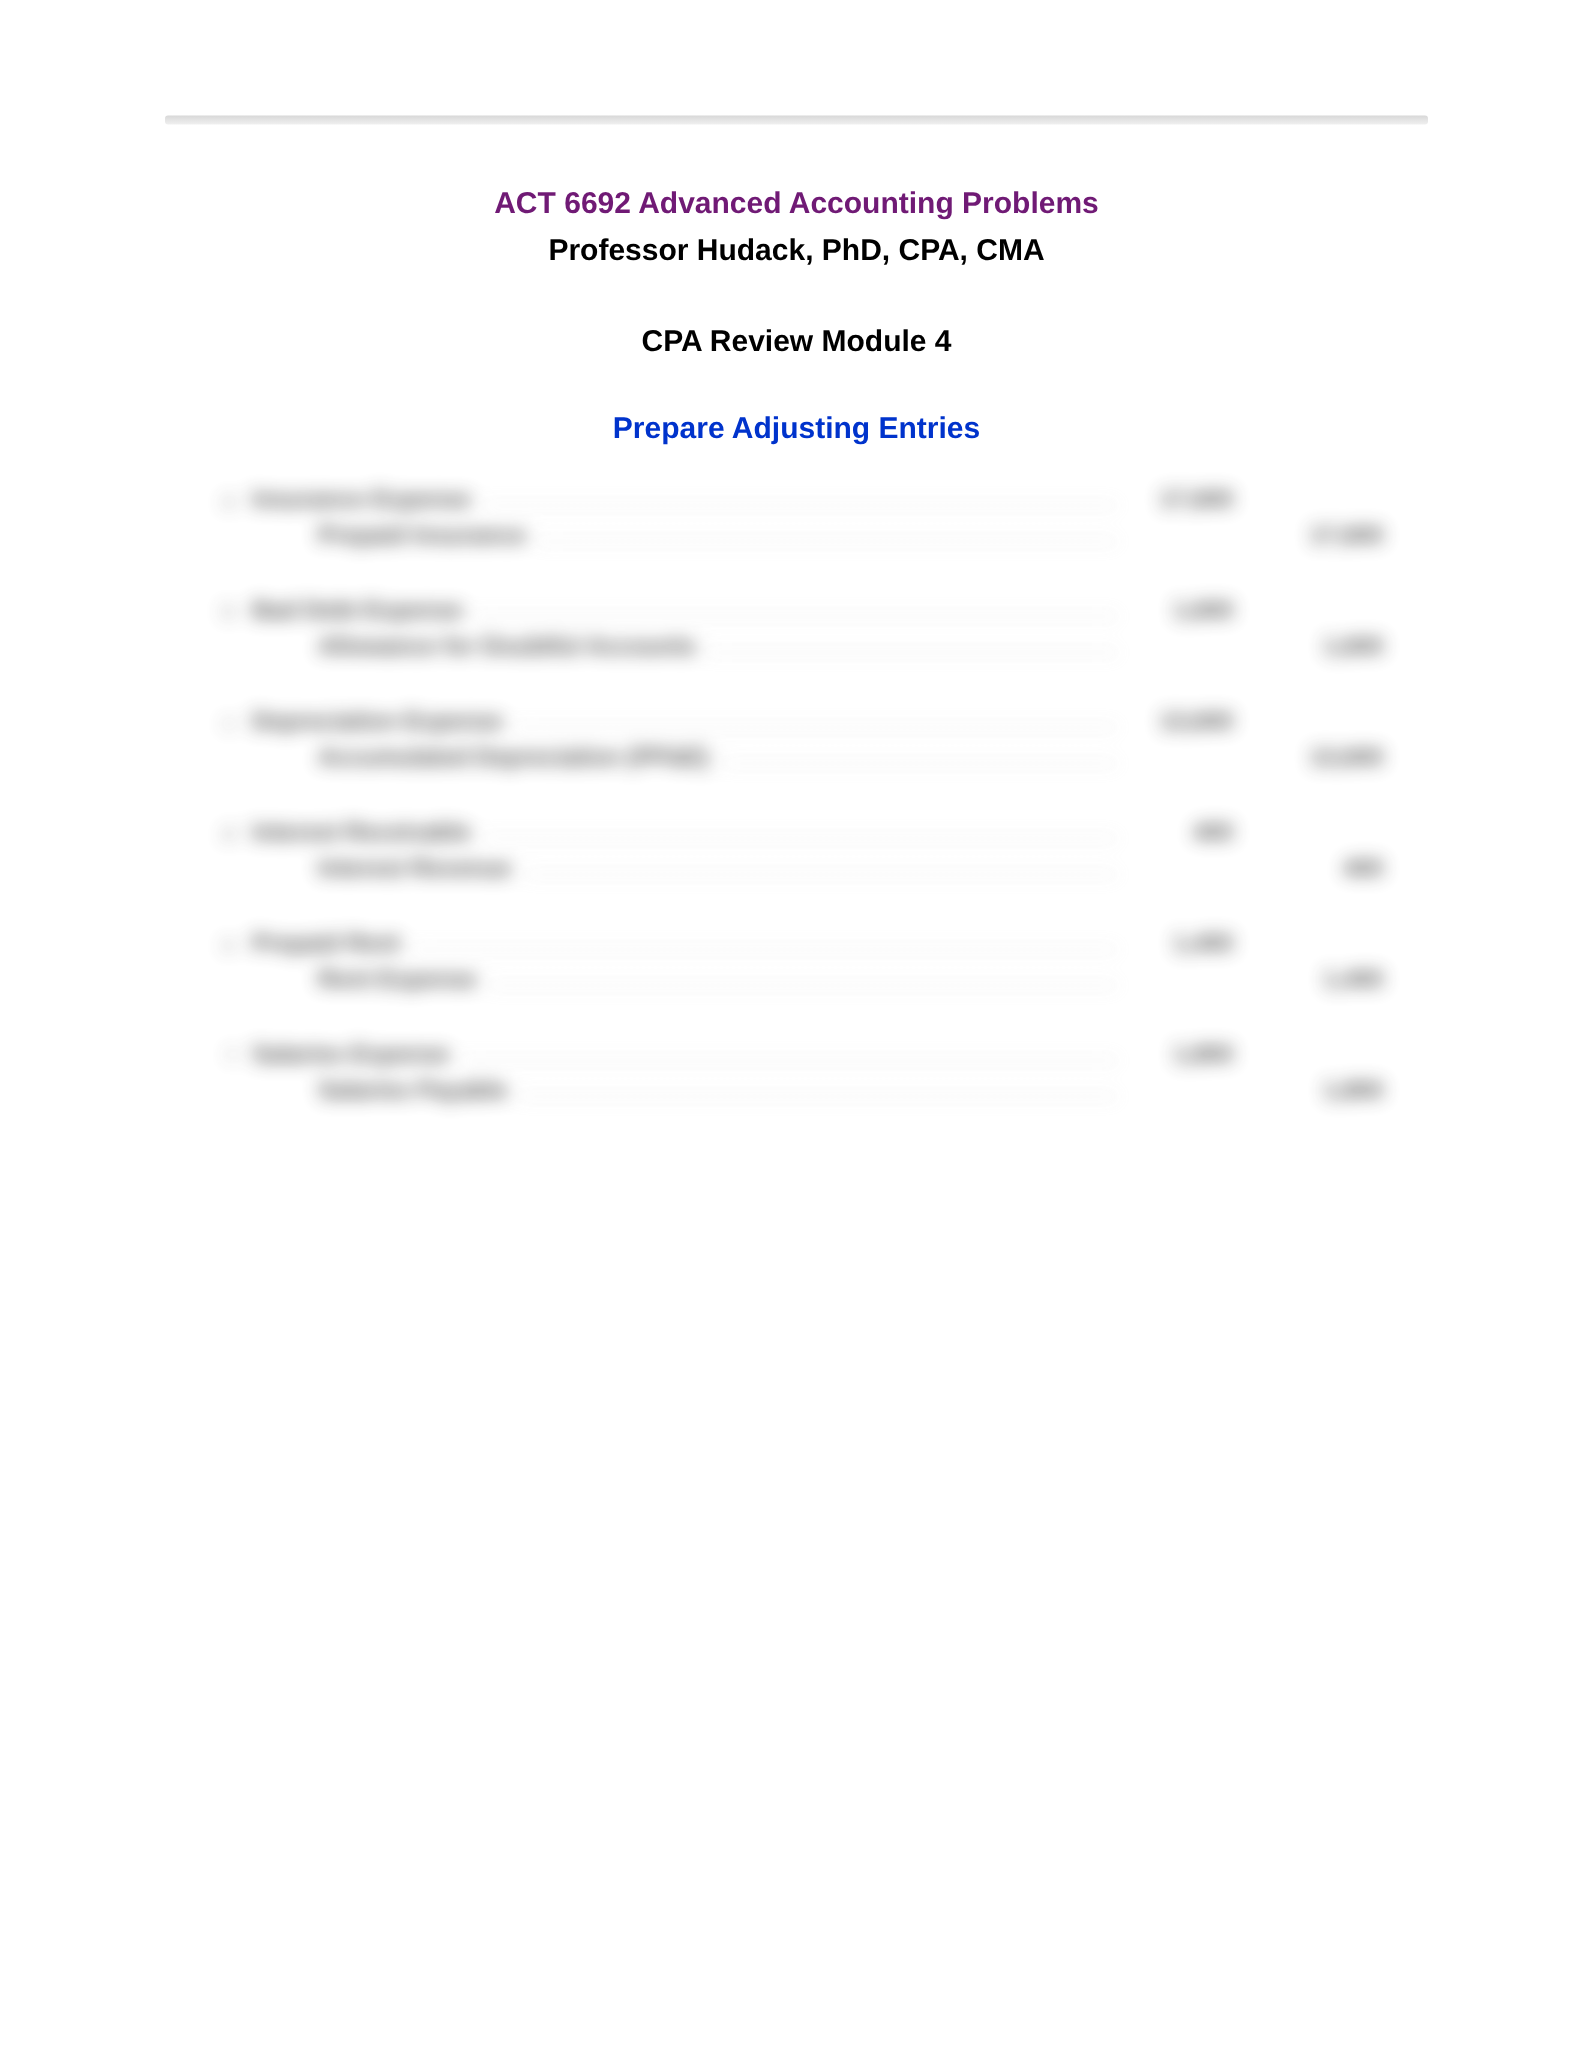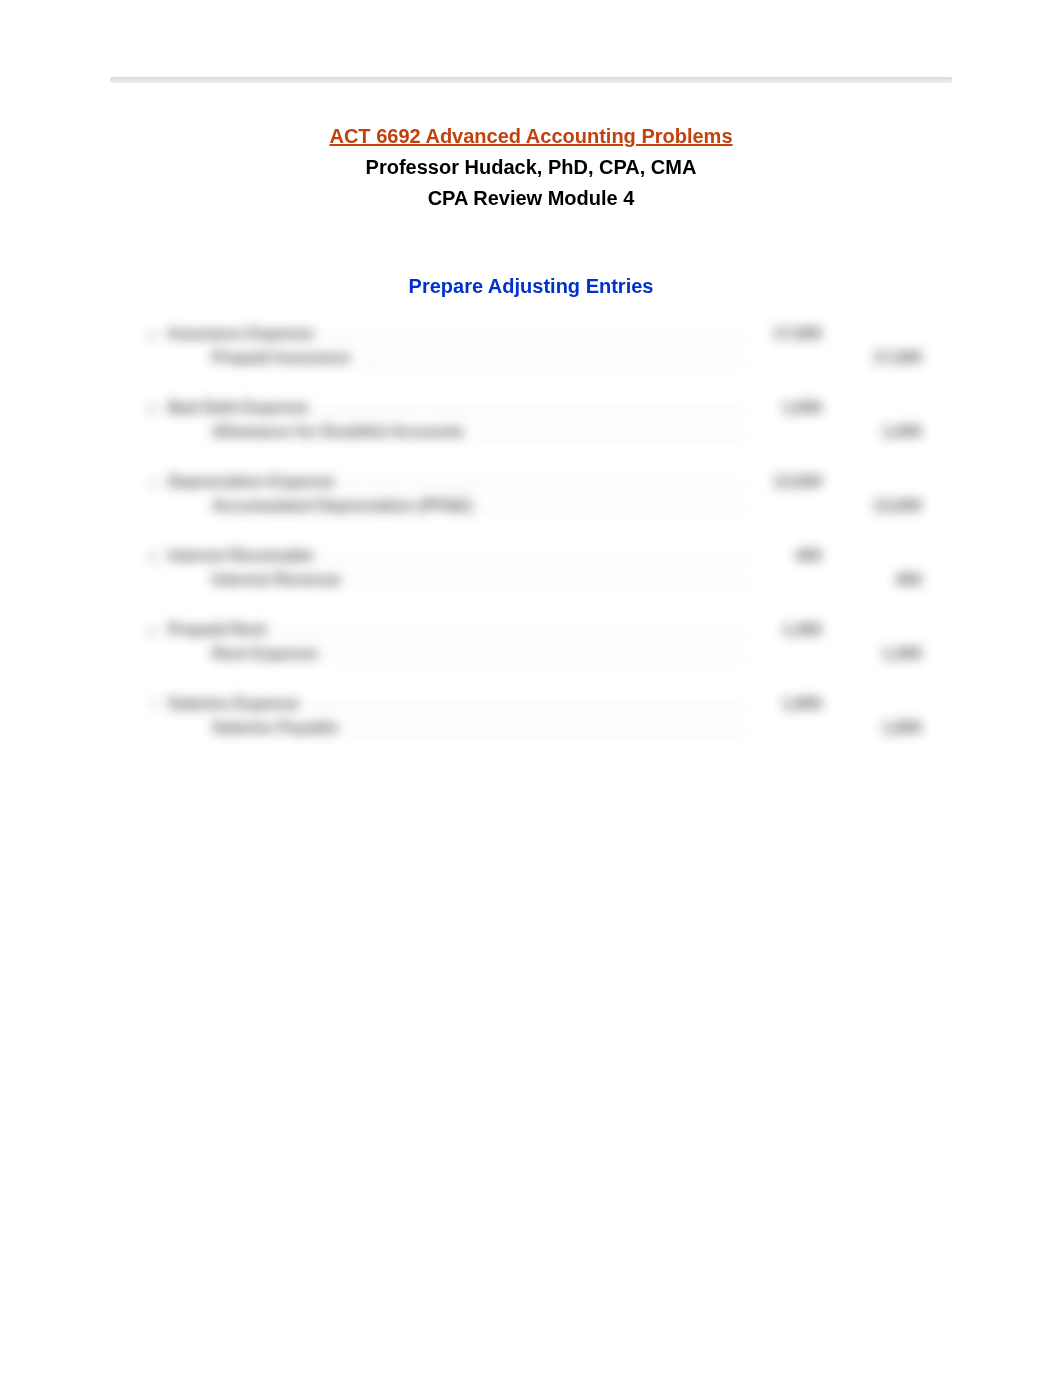--- a/index.html
+++ b/index.html
@@ -26,29 +26,28 @@
     .header {
       position: absolute;
       top: 125px;
       left: 0;
       right: 0;
       text-align: center;
     }
     .course-title {
       font-size: 20px;
       font-weight: bold;
-      color: #c2410c;
+      color: #701a75;
       margin-bottom: 8px;
-      text-decoration: underline;
     }
     .professor {
       font-size: 20px;
       font-weight: bold;
       color: #000;
-      margin-bottom: 8px;
+      margin-bottom: 38px;
     }
     .module-title {
       font-size: 20px;
       font-weight: bold;
       color: #000;
     }
     .section-title {
       position: absolute;
       top: 275px;
       left: 0;

